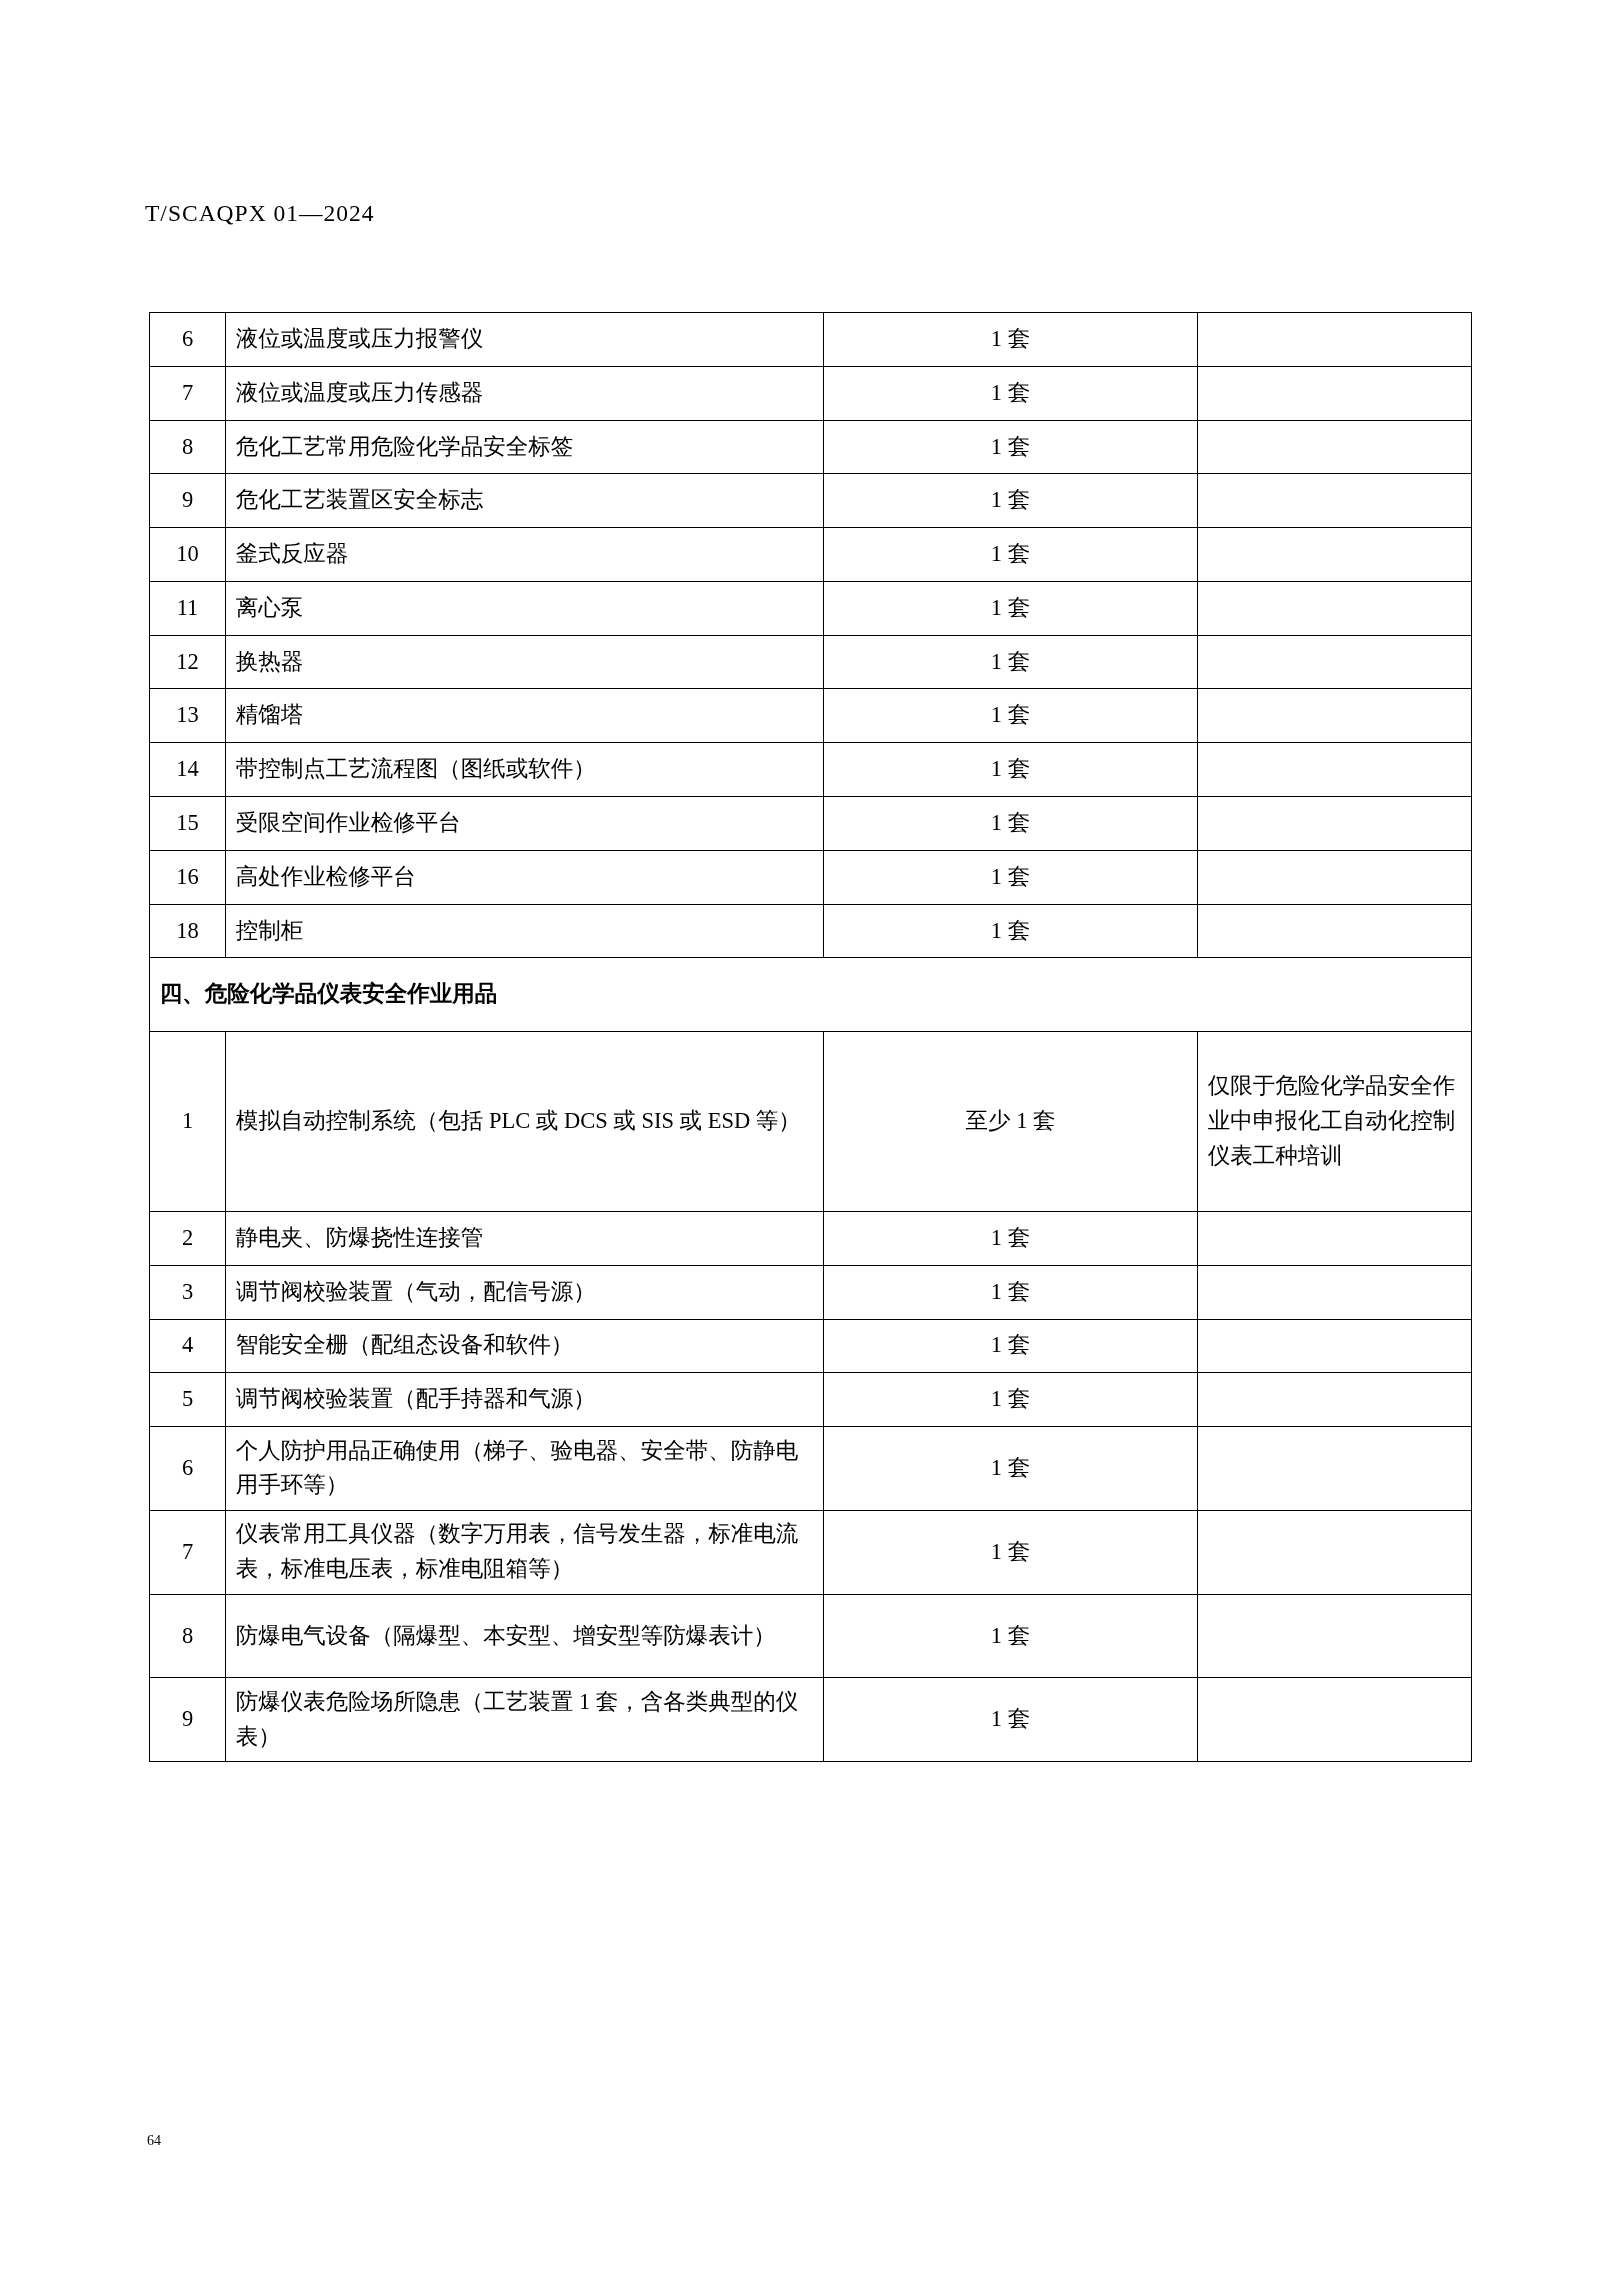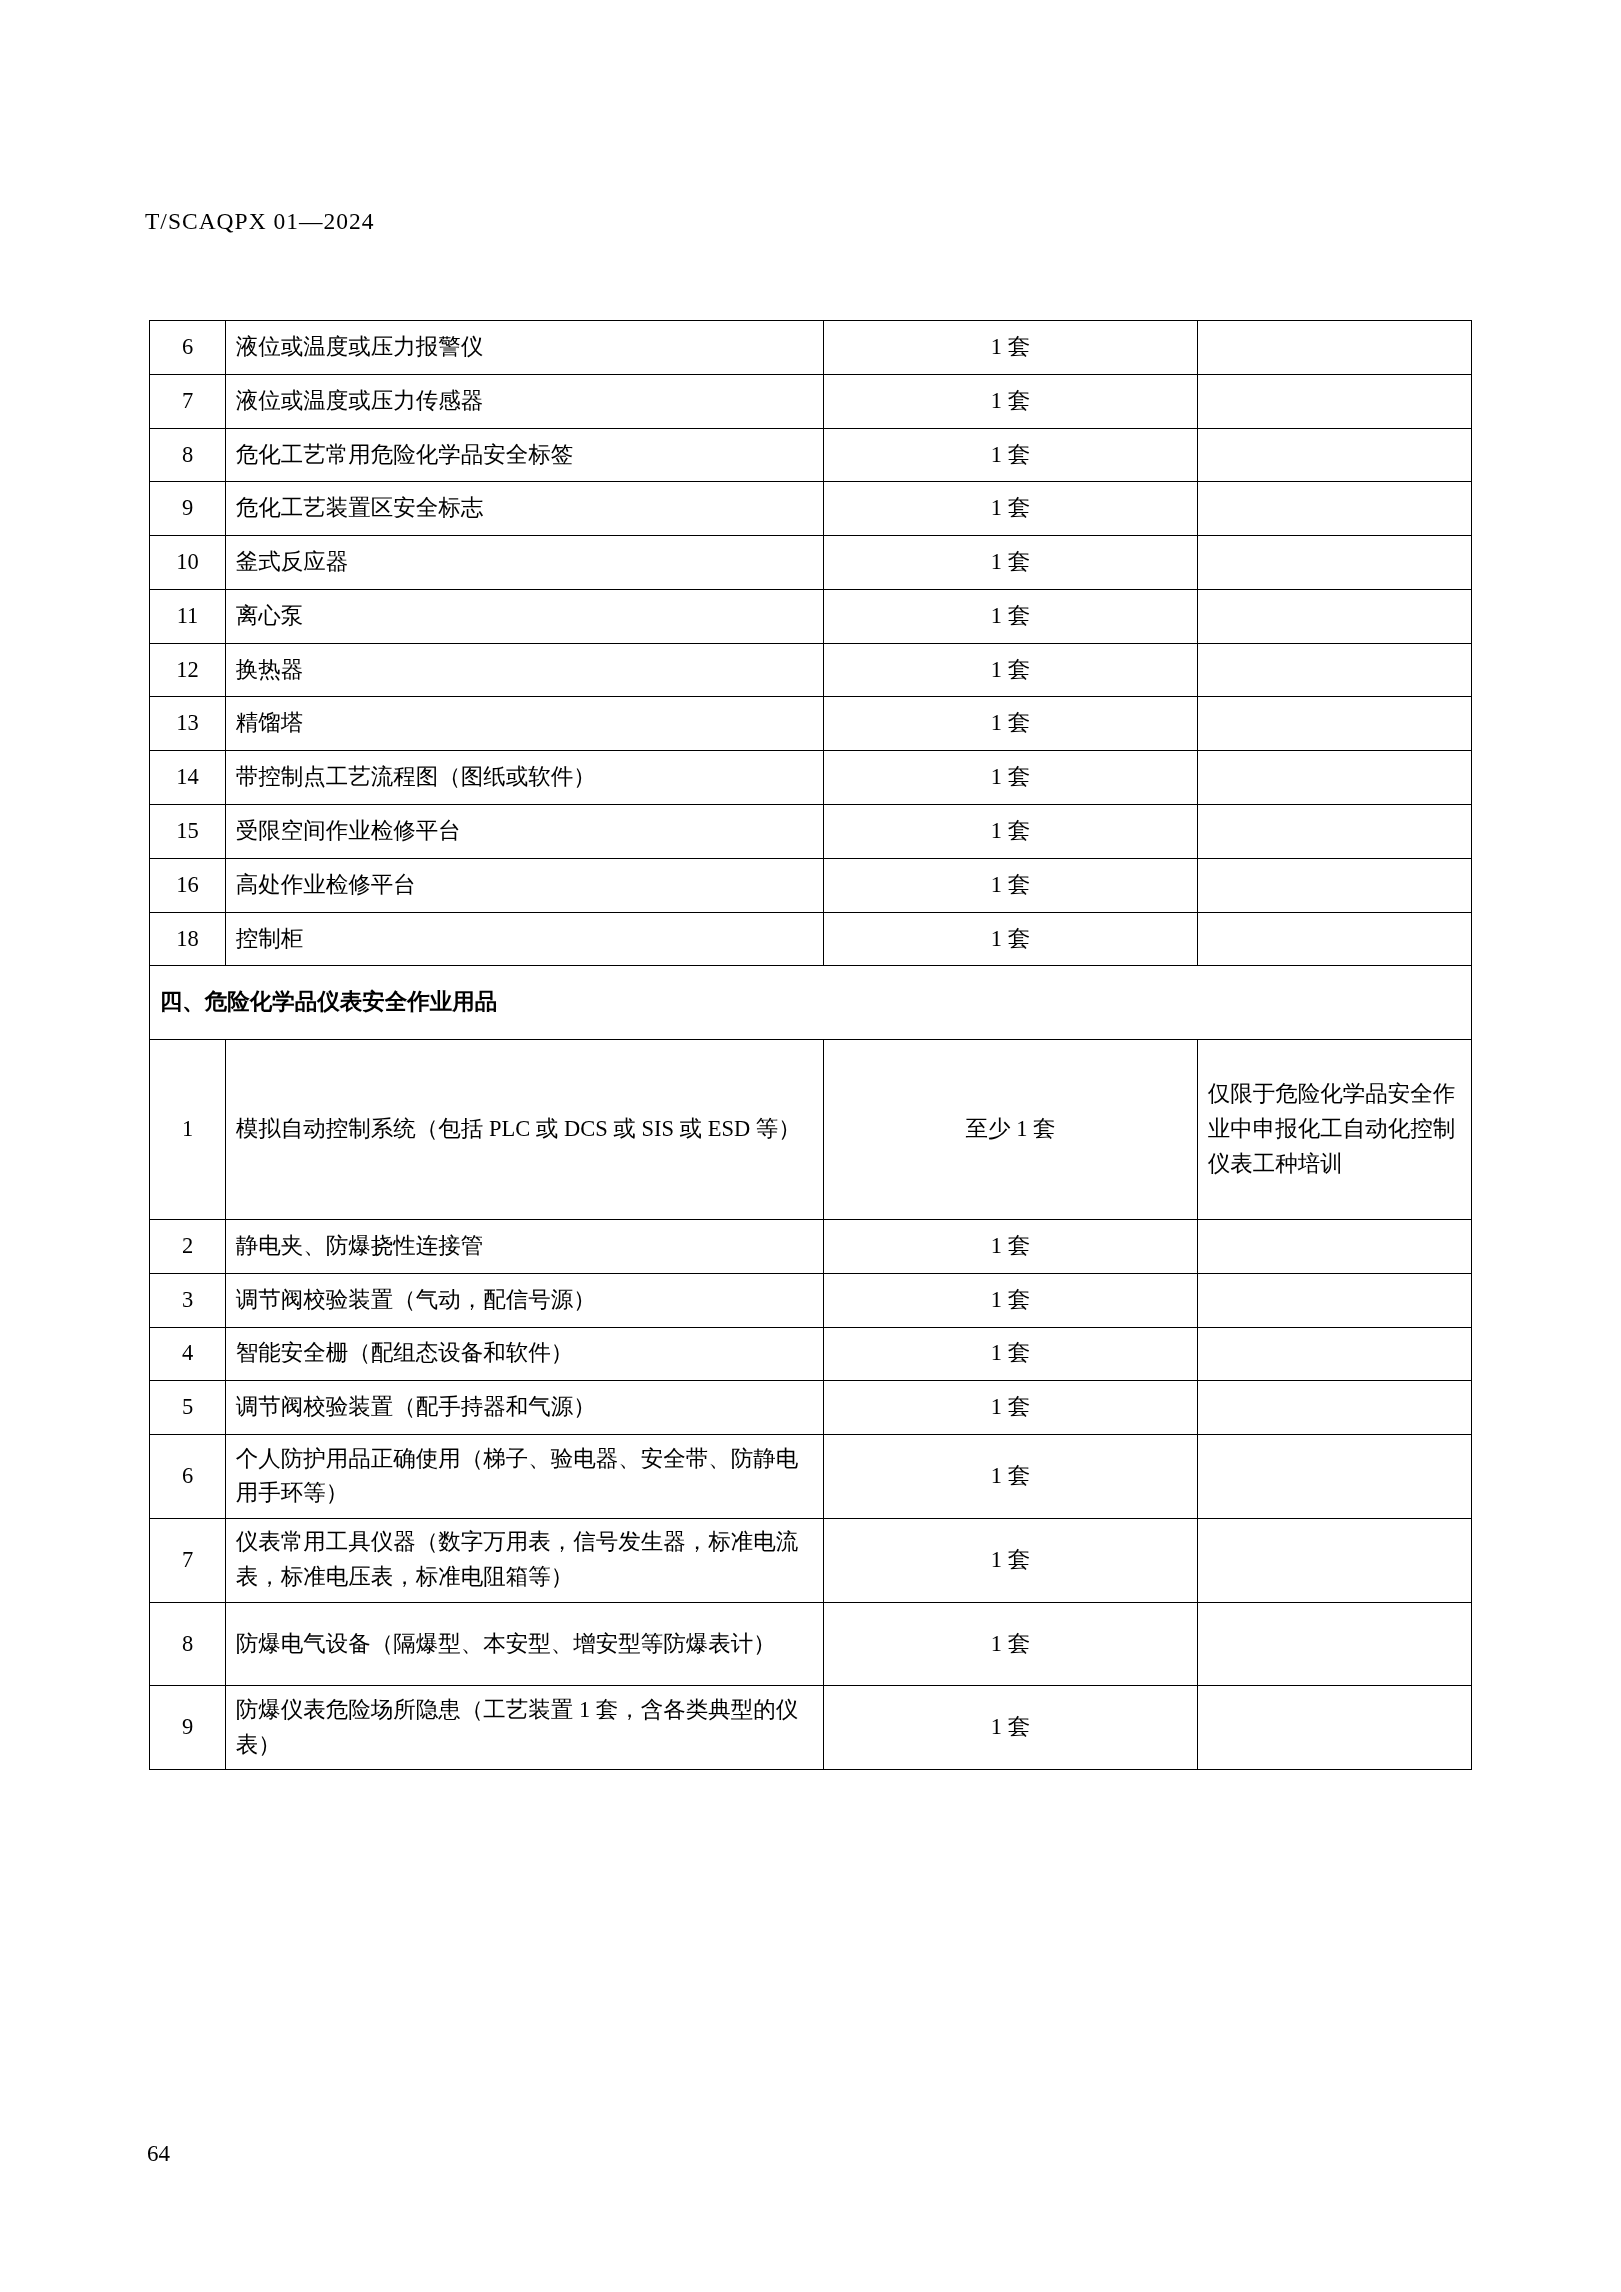--- a/index.html
+++ b/index.html
@@ -9,38 +9,38 @@
   }
   body {
     width: 1621px;
     height: 2293px;
     font-family: "Liberation Serif", "DejaVu Serif", serif;
     color: #000000;
     position: relative;
   }
   .page {
     position: absolute;
-    top: 16px; left: 0;
+    top: 8px; left: 0;
     width: 1621px;
     height: 2125px;
     box-sizing: border-box;
   }
   .header {
     position: absolute;
     top: 192px;
     left: 145px;
     font-size: 23.5px;
     letter-spacing: 1px;
     font-family: "Liberation Serif", "DejaVu Serif", serif;
   }
   .footer {
     position: absolute;
     top: 2125px;
     left: 147px;
-    font-size: 23px;
+    font-size: 14px;
   }
   table.main {
     position: absolute;
     top: 304px;
     left: 149px;
     width: 1323px;
     border-collapse: collapse;
     table-layout: fixed;
   }
   table.main td {

